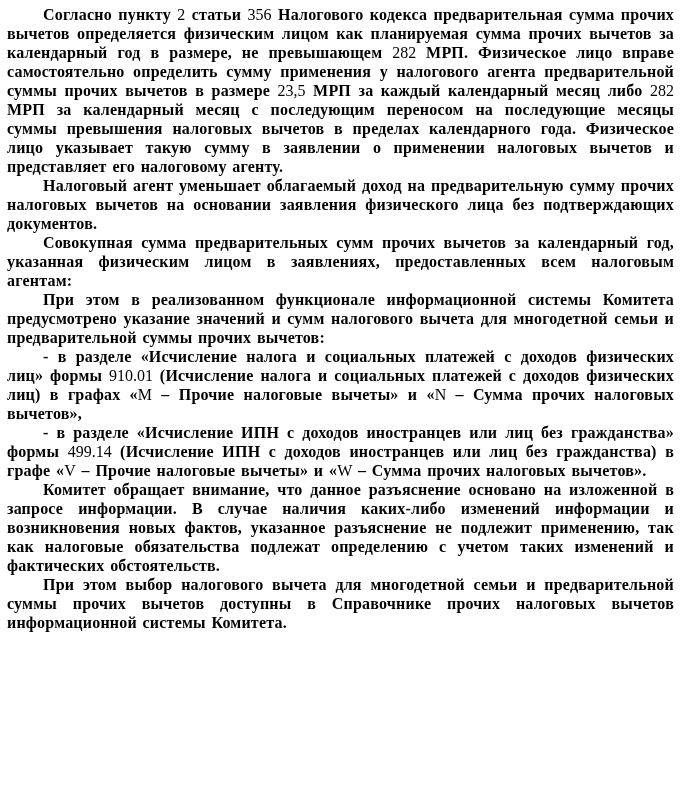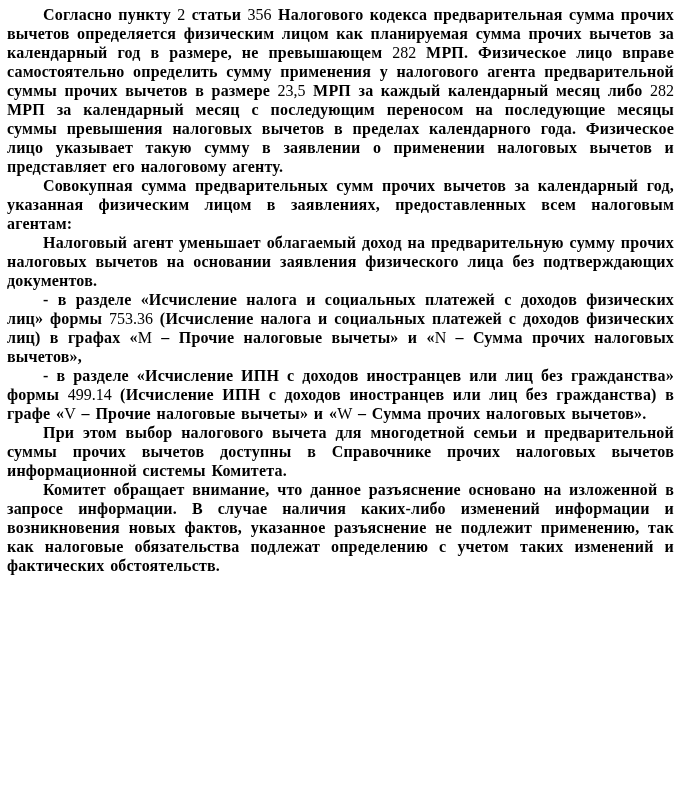--- a/index.html
+++ b/index.html
@@ -39,20 +39,21 @@
     font-weight: 400;
     letter-spacing: 0;
   }
 </style>
 </head>
 <body>
 
 <div class="page">
   <div class="doc-body">
       <p>Согласно пункту <span class="lat">2</span> статьи <span class="lat">356</span> Налогового кодекса предварительная сумма прочих вычетов определяется физическим лицом как планируемая сумма прочих вычетов за календарный год в размере, не превышающем <span class="lat">282</span> МРП. Физическое лицо вправе самостоятельно определить сумму применения у налогового агента предварительной суммы прочих вычетов в размере <span class="lat">23,5</span> МРП за каждый календарный месяц либо <span class="lat">282</span> МРП за календарный месяц с последующим переносом на последующие месяцы суммы превышения налоговых вычетов в пределах календарного года. Физическое лицо указывает такую сумму в заявлении о применении налоговых вычетов и представляет его налоговому агенту.</p>
+      <p>Налоговый агент уменьшает облагаемый доход на предварительную сумму прочих налоговых вычетов на основании заявления физического лица без подтверждающих документов.</p>
       <p>Совокупная сумма предварительных сумм прочих вычетов за календарный год, указанная физическим лицом в заявлениях, предоставленных всем налоговым агентам:</p>
-      <p>Налоговый агент уменьшает облагаемый доход на предварительную сумму прочих налоговых вычетов на основании заявления физического лица без подтверждающих документов.</p>
-      <p>- в разделе «Исчисление налога и социальных платежей с доходов физических лиц» формы <span class="lat">753.36</span> (Исчисление налога и социальных платежей с доходов физических лиц) в графах «<span class="lat">M</span> – Прочие налоговые вычеты» и «<span class="lat">N</span> – Сумма прочих налоговых вычетов»,</p>
+      <p>При этом в реализованном функционале информационной системы Комитета предусмотрено указание значений и сумм налогового вычета для многодетной семьи и предварительной суммы прочих вычетов:</p>
+      <p>- в разделе «Исчисление налога и социальных платежей с доходов физических лиц» формы <span class="lat">910.01</span> (Исчисление налога и социальных платежей с доходов физических лиц) в графах «<span class="lat">M</span> – Прочие налоговые вычеты» и «<span class="lat">N</span> – Сумма прочих налоговых вычетов»,</p>
       <p>- в разделе «Исчисление ИПН с доходов иностранцев или лиц без гражданства» формы <span class="lat">499.14</span> (Исчисление ИПН с доходов иностранцев или лиц без гражданства) в графе «<span class="lat">V</span> – Прочие налоговые вычеты» и «<span class="lat">W</span> – Сумма прочих налоговых вычетов».</p>
+      <p>Комитет обращает внимание, что данное разъяснение основано на изложенной в запросе информации. В случае наличия каких-либо изменений информации и возникновения новых фактов, указанное разъяснение не подлежит применению, так как налоговые обязательства подлежат определению с учетом таких изменений и фактических обстоятельств.</p>
       <p>При этом выбор налогового вычета для многодетной семьи и предварительной суммы прочих вычетов доступны в Справочнике прочих налоговых вычетов информационной системы Комитета.</p>
-      <p>Комитет обращает внимание, что данное разъяснение основано на изложенной в запросе информации. В случае наличия каких-либо изменений информации и возникновения новых фактов, указанное разъяснение не подлежит применению, так как налоговые обязательства подлежат определению с учетом таких изменений и фактических обстоятельств.</p>
     </div>
 </div>
 
 </body></html>

